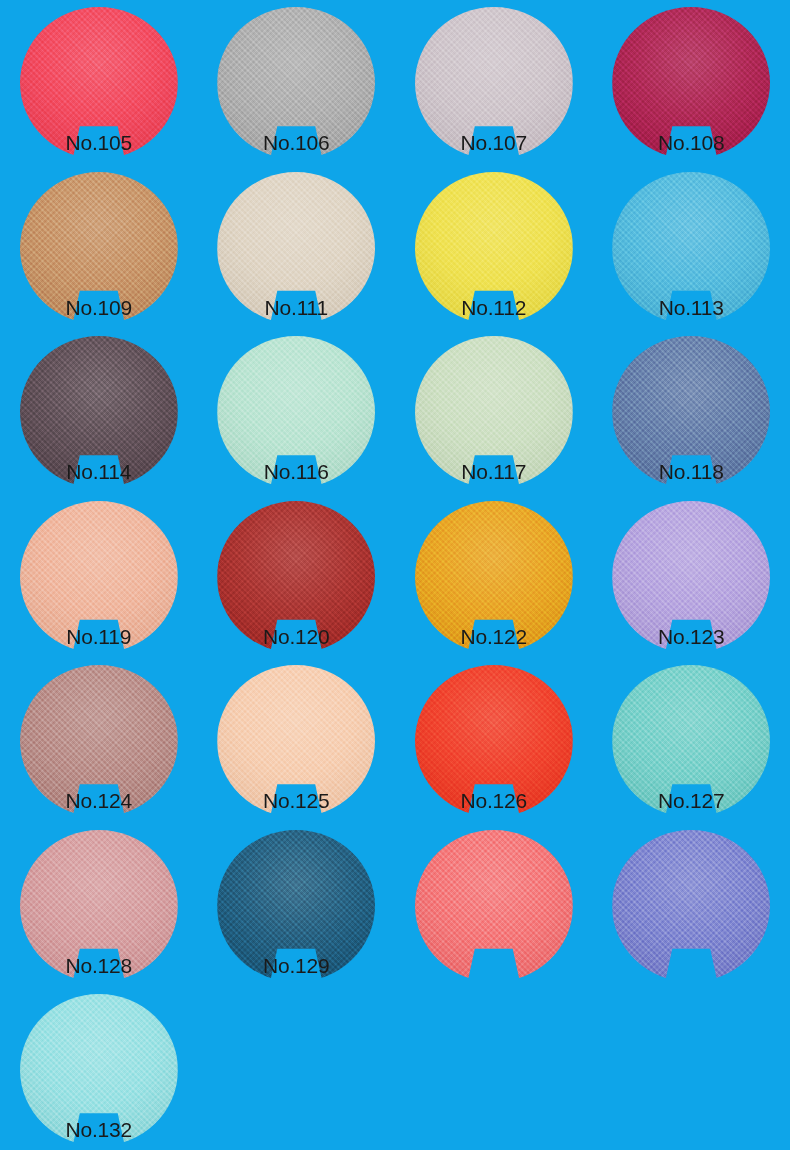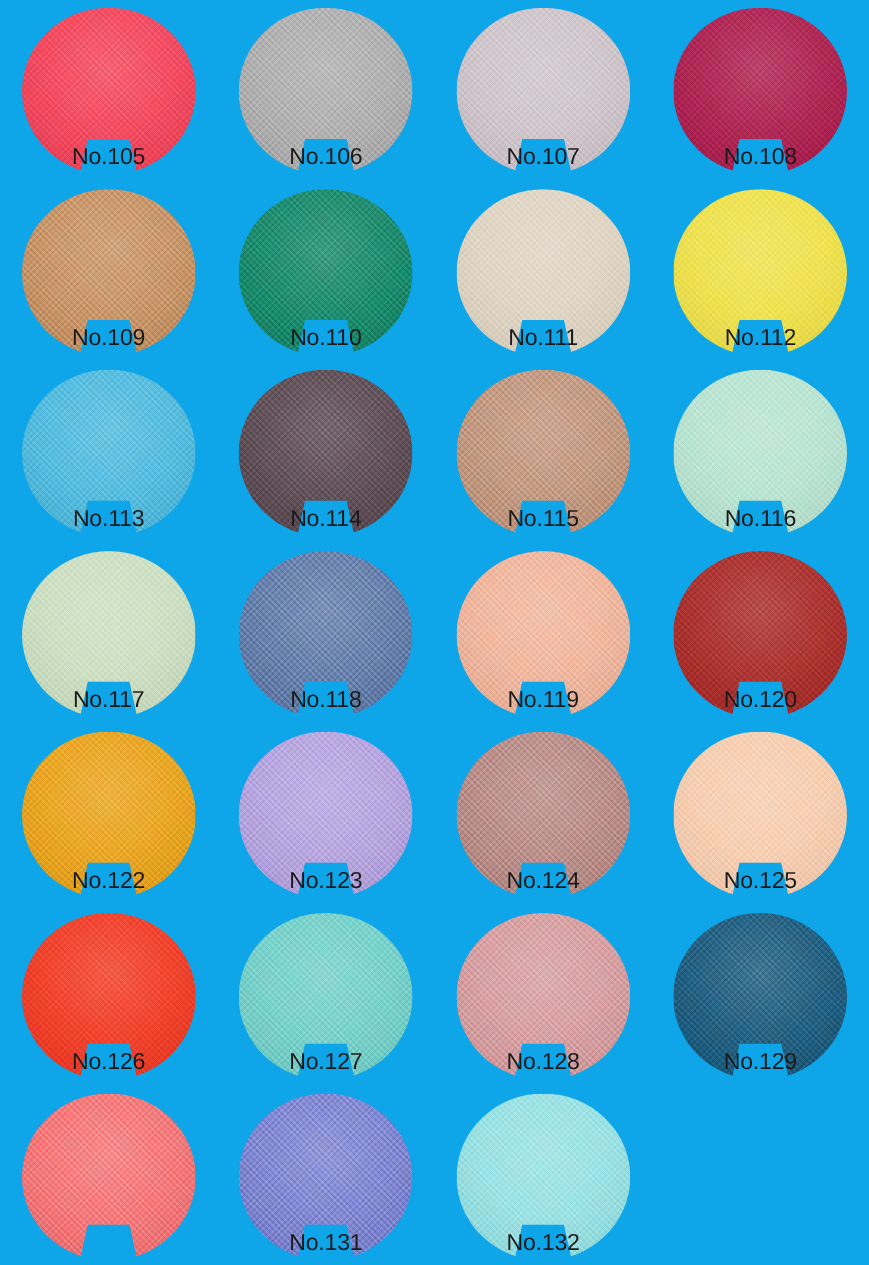--- a/index.html
+++ b/index.html
@@ -121,44 +121,36 @@
       </div>
       <div class="swatch">
         <div class="disc" style="background-color: rgb(172, 31, 78);"></div>
         <div class="swatch-label">No.108</div>
       </div>
       <div class="swatch">
         <div class="disc" style="background-color: rgb(198, 145, 99);"></div>
         <div class="swatch-label">No.109</div>
       </div>
       <div class="swatch">
-        <div class="disc" style="background-color: rgb(22, 135, 104);"></div>
-        <div class="swatch-label">No.110</div>
-      </div>
-      <div class="swatch">
         <div class="disc" style="background-color: rgb(222, 211, 194);"></div>
         <div class="swatch-label">No.111</div>
       </div>
       <div class="swatch">
         <div class="disc" style="background-color: rgb(238, 224, 74);"></div>
         <div class="swatch-label">No.112</div>
       </div>
       <div class="swatch">
         <div class="disc" style="background-color: rgb(79, 185, 221);"></div>
         <div class="swatch-label">No.113</div>
       </div>
       <div class="swatch">
         <div class="disc" style="background-color: rgb(91, 74, 82);"></div>
         <div class="swatch-label">No.114</div>
       </div>
       <div class="swatch">
-        <div class="disc" style="background-color: rgb(192, 149, 124);"></div>
-        <div class="swatch-label">No.115</div>
-      </div>
-      <div class="swatch">
         <div class="disc" style="background-color: rgb(183, 227, 208);"></div>
         <div class="swatch-label">No.116</div>
       </div>
       <div class="swatch">
         <div class="disc" style="background-color: rgb(203, 222, 192);"></div>
         <div class="swatch-label">No.117</div>
       </div>
       <div class="swatch">
         <div class="disc" style="background-color: rgb(97, 123, 168);"></div>
         <div class="swatch-label">No.118</div>
@@ -201,20 +193,19 @@
       </div>
       <div class="swatch">
         <div class="disc" style="background-color: rgb(28, 90, 124);"></div>
         <div class="swatch-label">No.129</div>
       </div>
       <div class="swatch">
         <div class="disc" style="background-color: rgb(244, 115, 117);"></div>
       </div>
       <div class="swatch">
         <div class="disc" style="background-color: rgb(123, 130, 207);"></div>
-        <div class="swatch-label">No.131</div>
       </div>
       <div class="swatch">
         <div class="disc" style="background-color: rgb(150, 224, 226);"></div>
         <div class="swatch-label">No.132</div>
       </div>
     </div>
 </div>
 
 </body></html>

